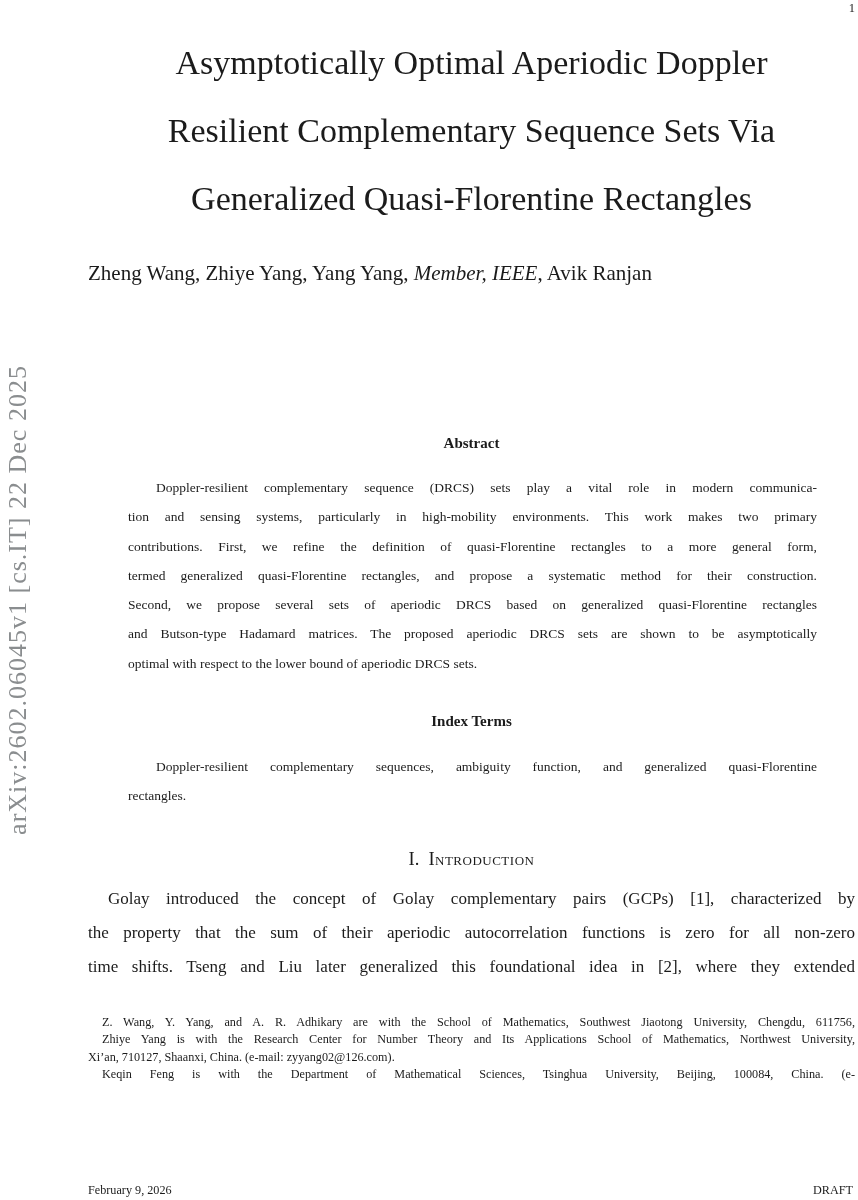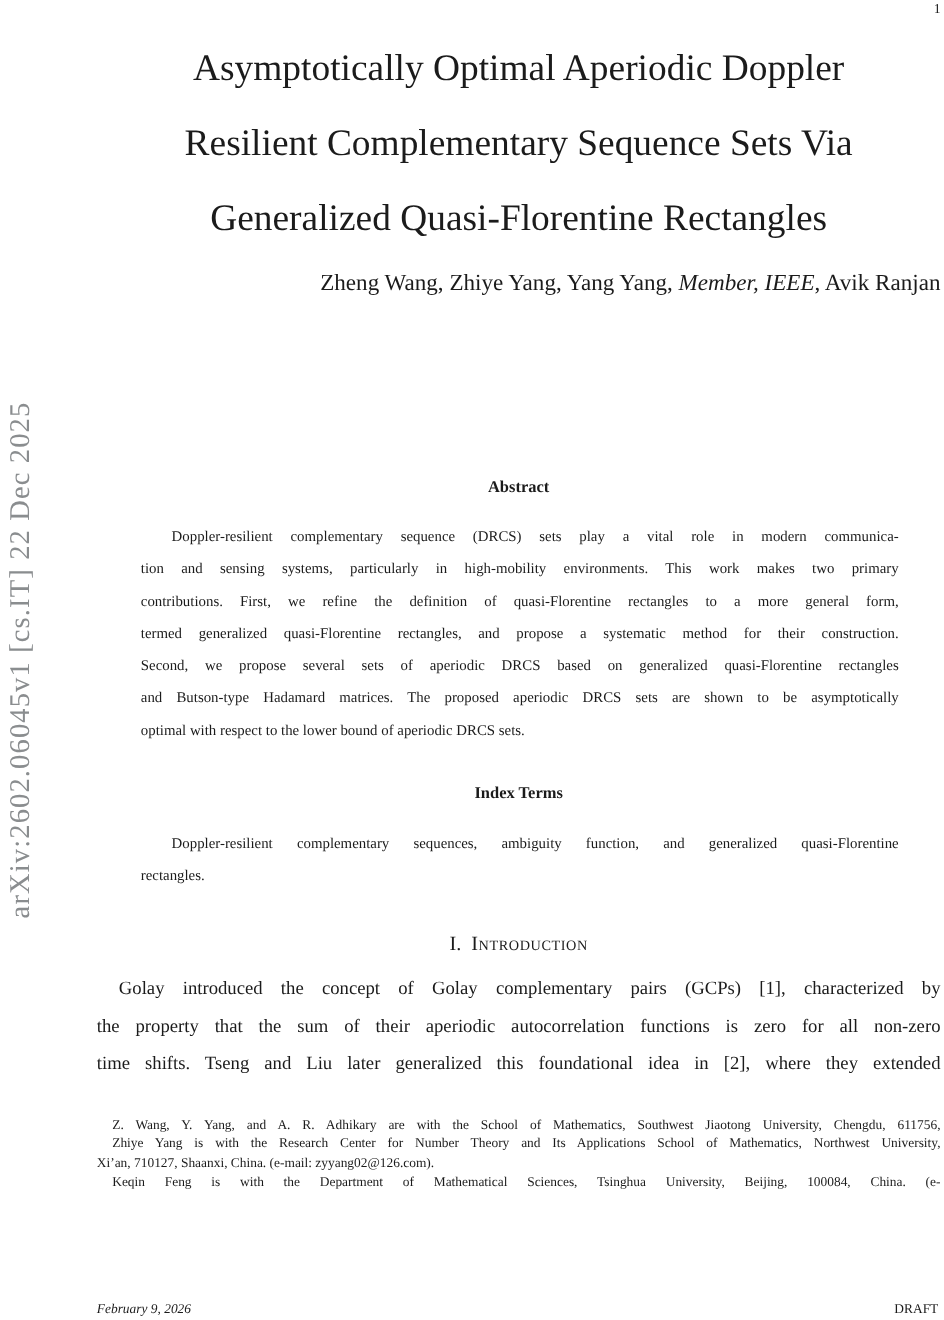--- a/index.html
+++ b/index.html
@@ -41,26 +41,26 @@
     top: 29px;
     left: 88px;
     width: 767px;
     font-size: 34px;
     line-height: 68px;
     text-align: center;
     white-space: nowrap;
   }
   .authors {
     position: absolute;
-    top: 236px;
+    top: 252px;
     left: 88px;
     width: 767px;
     font-size: 21px;
     line-height: 42px;
-    text-align: right;
+    text-align: left;
     white-space: nowrap;
   }
   .it { font-style: italic; }
   .hd {
     position: absolute;
     left: 88px;
     width: 767px;
     text-align: center;
     font-weight: bold;
     font-size: 15px;
@@ -113,21 +113,21 @@
     line-height: 17.4px;
   }
   .footer {
     position: absolute;
     top: 1182px;
     left: 88px;
     width: 765px;
     font-size: 12.2px;
     line-height: 16px;
   }
-  .footer .fl { float: left; font-style: italic; }
+  .footer .fl { float: left; }
   .footer .fr { float: right; }
 </style>
 </head>
 <body>
 
 <div class="page">
 
   <div class="pagenum">1</div>
 
   <div class="arxiv">arXiv:2602.06045v1 [cs.IT] 22 Dec 2025</div>

